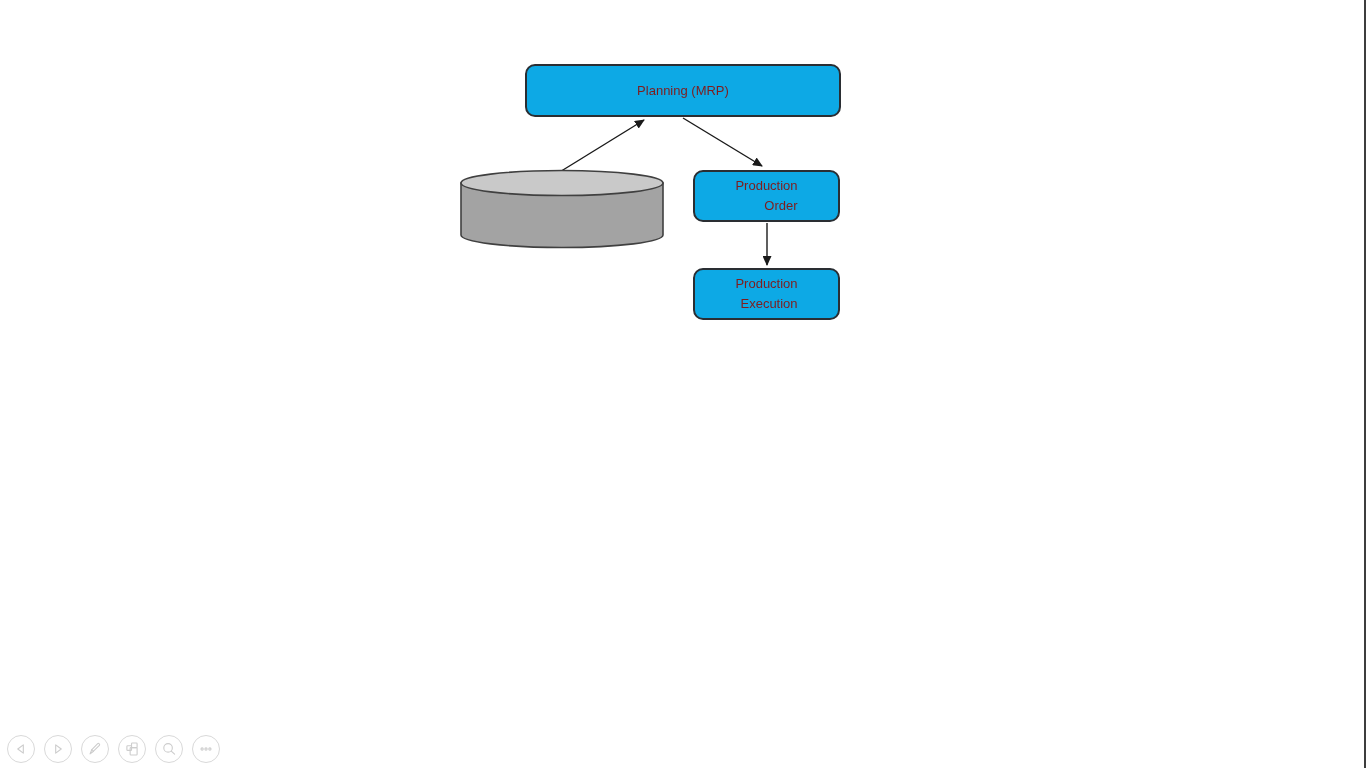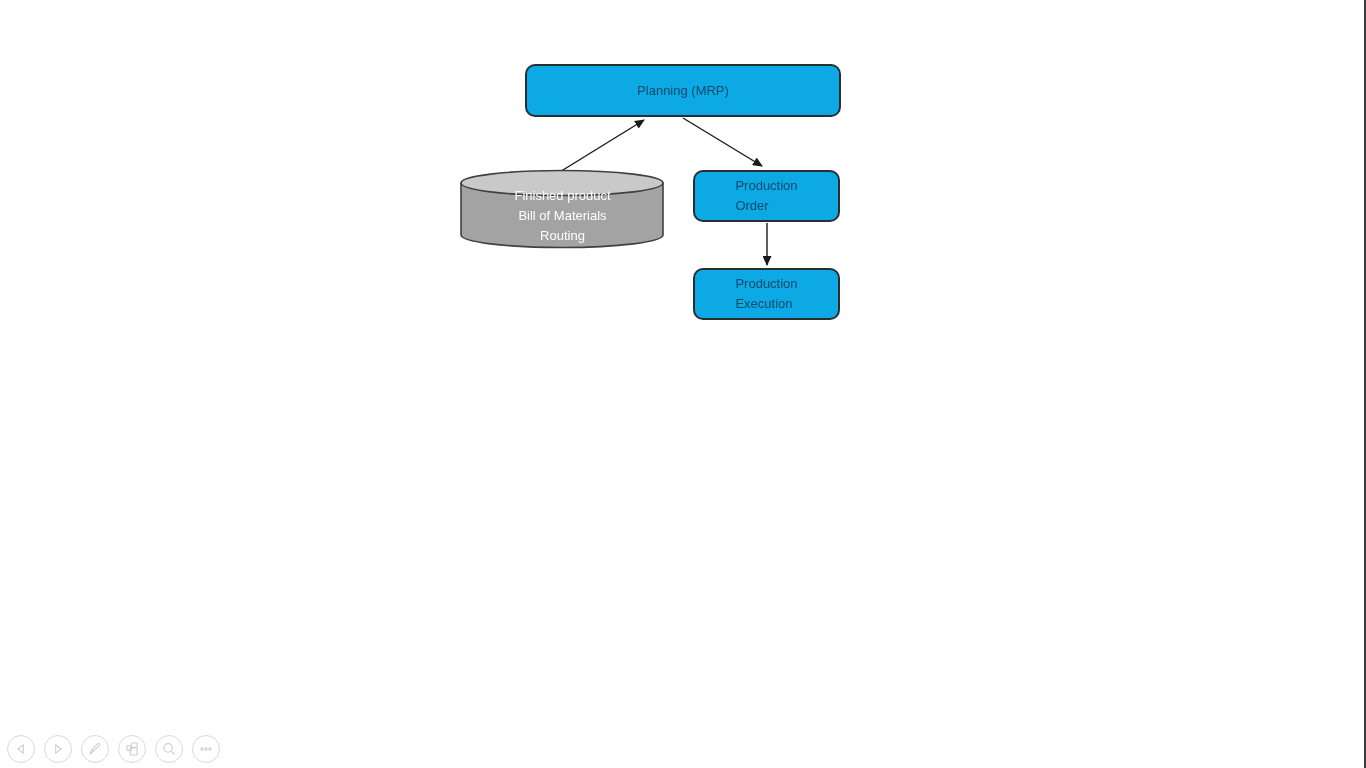--- a/index.html
+++ b/index.html
@@ -18,22 +18,22 @@
     position: absolute;
     left: 0; top: 0;
     width: 1366px; height: 768px;
   }
 
   .node {
     position: absolute;
     display: flex;
     align-items: center;
     justify-content: center;
-    text-align: left;
-    color: #0c4a6e;
+    text-align: right;
+    color: #7f1d1d;
     font-size: 13px;
     line-height: 20px;
     white-space: pre-line;
     background: #0da9e5;
     border: 2px solid #2a2e33;
     border-radius: 10px;
   }
   .node-planning   { left: 525px; top: 64px;  width: 316px; height: 53px; }
   .node-order      { left: 693px; top: 170px; width: 147px; height: 52px; }
   .node-execution  { left: 693px; top: 268px; width: 147px; height: 52px; }
@@ -95,23 +95,20 @@
       <path d="M461,183 L461,235 a101,12.5 0 0 0 202,0 L663,183 Z" fill="#a3a3a3" stroke="#404040" stroke-width="1.6"></path>
       <ellipse cx="562" cy="183" rx="101" ry="12.5" fill="#c9c9c9" stroke="#404040" stroke-width="1.6"></ellipse>
     </g>
   </svg>
 
   <div class="node node-planning">Planning (MRP)</div>
   <div class="node node-order">Production
 Order</div>
   <div class="node node-execution">Production
 Execution</div>
-  <div class="cyl-label">Finished product
-Bill of Materials
-Routing</div>
 
   <div class="presenter-toolbar">
 
     <button class="ctl-btn" aria-label="previous-slide-icon">
       <svg width="28" height="28" viewBox="0 0 28 28" class="ctl-stroke">
         <path d="M16.5 9.5 L10.5 14 L16.5 18.5 Z"></path>
       </svg>
     </button>
 
     <button class="ctl-btn" aria-label="next-slide-icon">

